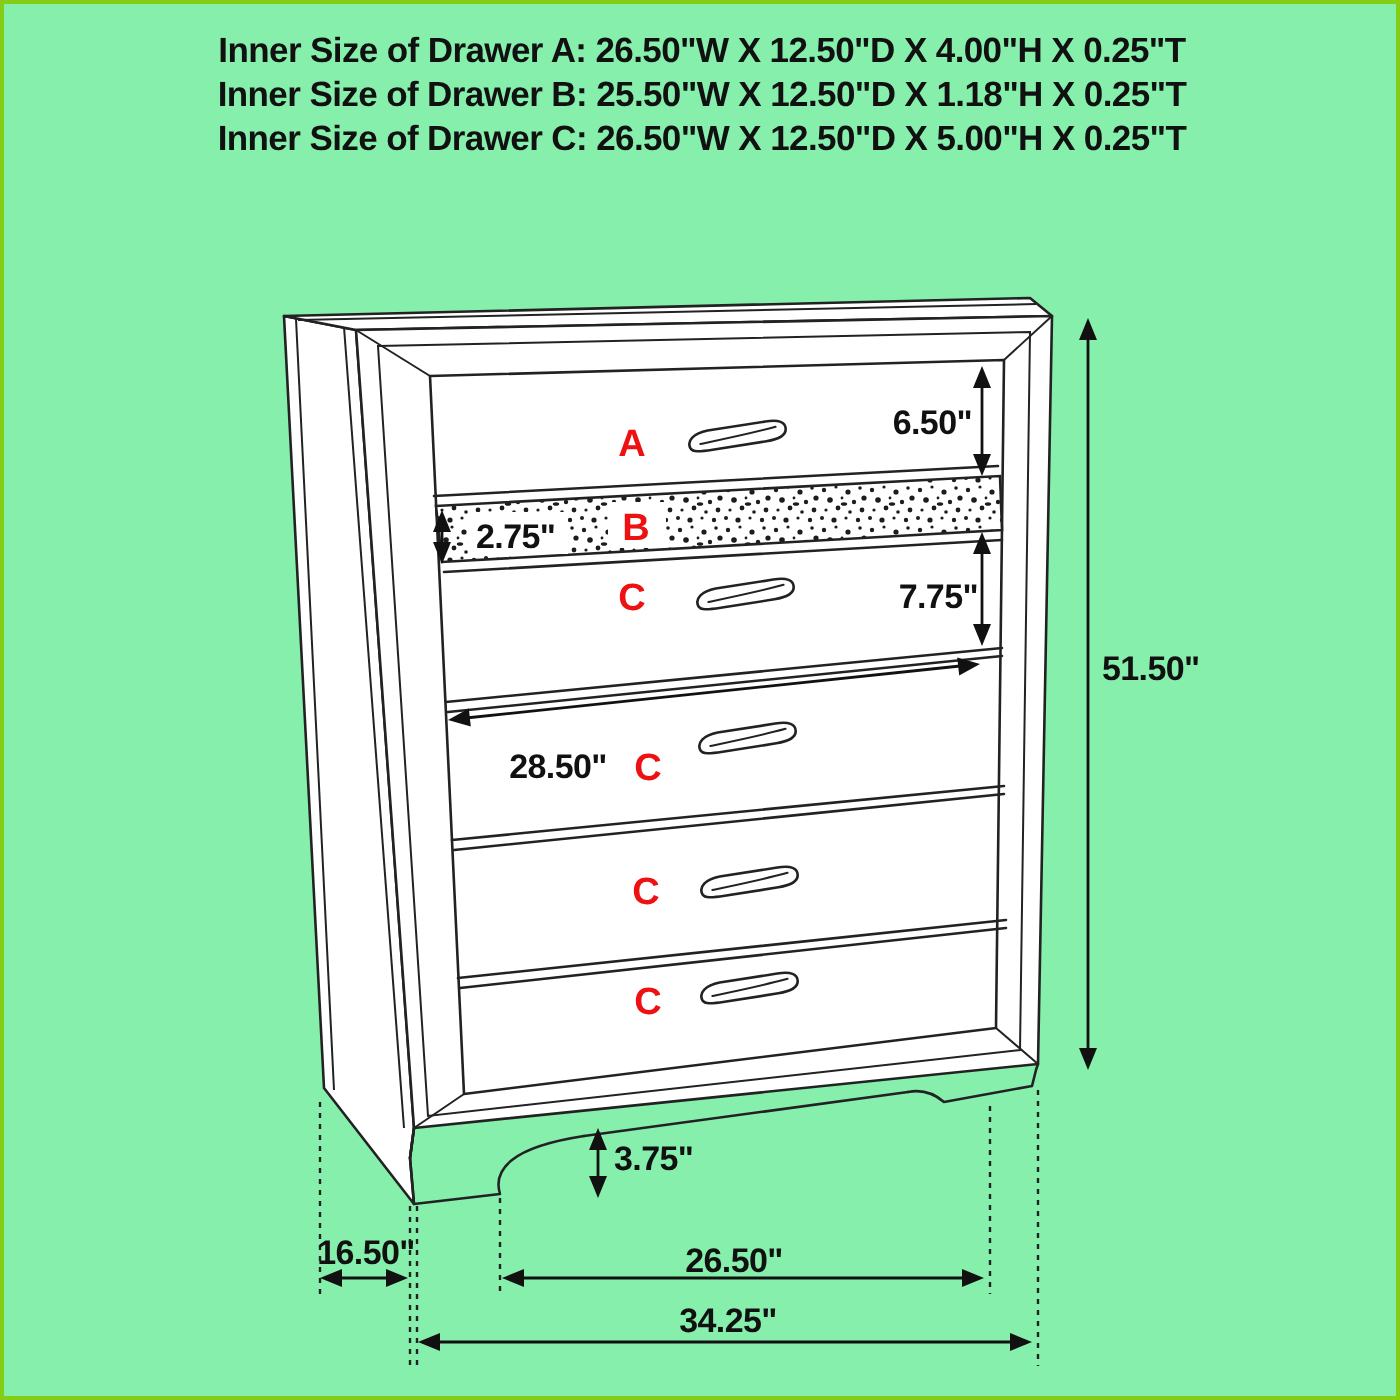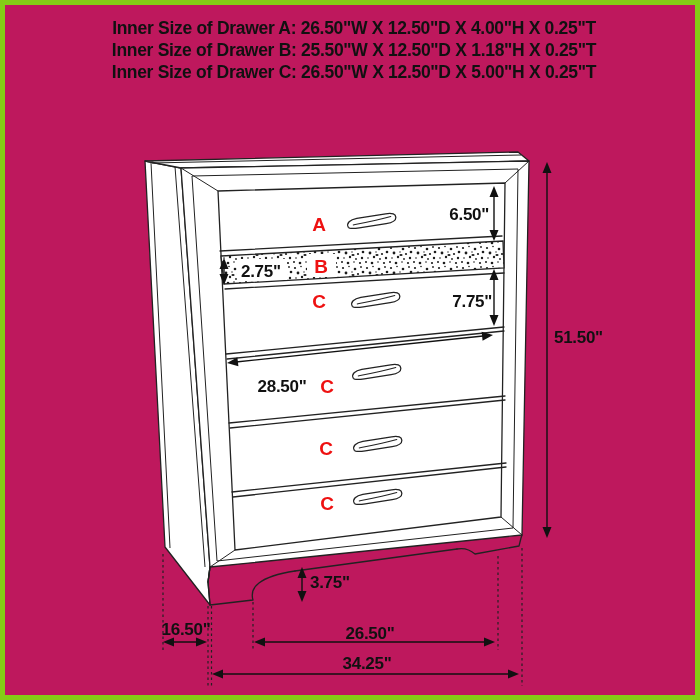--- a/index.html
+++ b/index.html
@@ -1,18 +1,18 @@
 <!DOCTYPE html>
 <html><head>
 <meta charset="utf-8">
 <style>
   html,body{margin:0;padding:0;background:#fff;}
   .page{
-    position:relative;width:700px;height:700px;background:#be185d;
-    box-sizing:border-box;border:5px solid #84cc16;overflow:hidden;
+    position:relative;width:700px;height:700px;background:#86efac;
+    box-sizing:border-box;border:2px solid #84cc16;overflow:hidden;
     font-family:"Liberation Sans", sans-serif;
   }
   svg text{
     font-family:"Liberation Sans", sans-serif;
     font-weight:bold;
   }
   .hdr{font-size:17.5px;fill:#111;letter-spacing:-0.3px;}
   .dim{font-size:17px;fill:#111;letter-spacing:-0.3px;}
   .red{font-size:19px;}
   .ln{stroke:#222;stroke-width:1.3;fill:none;stroke-linejoin:round;stroke-linecap:round;}

